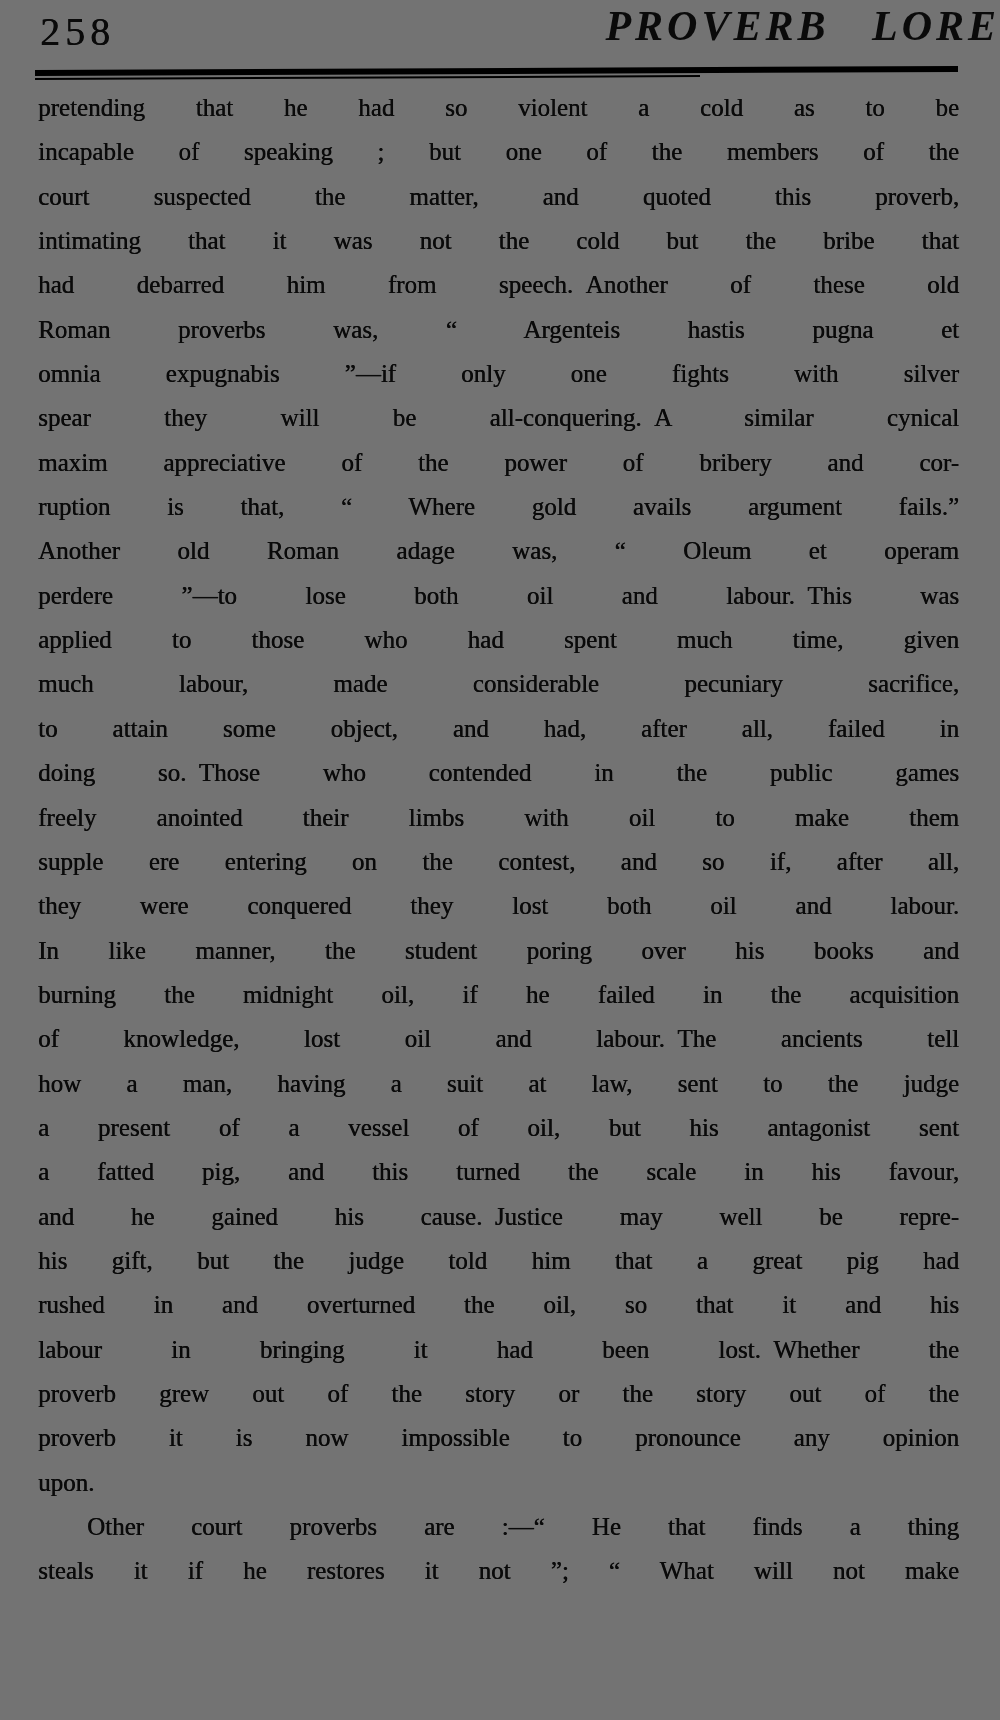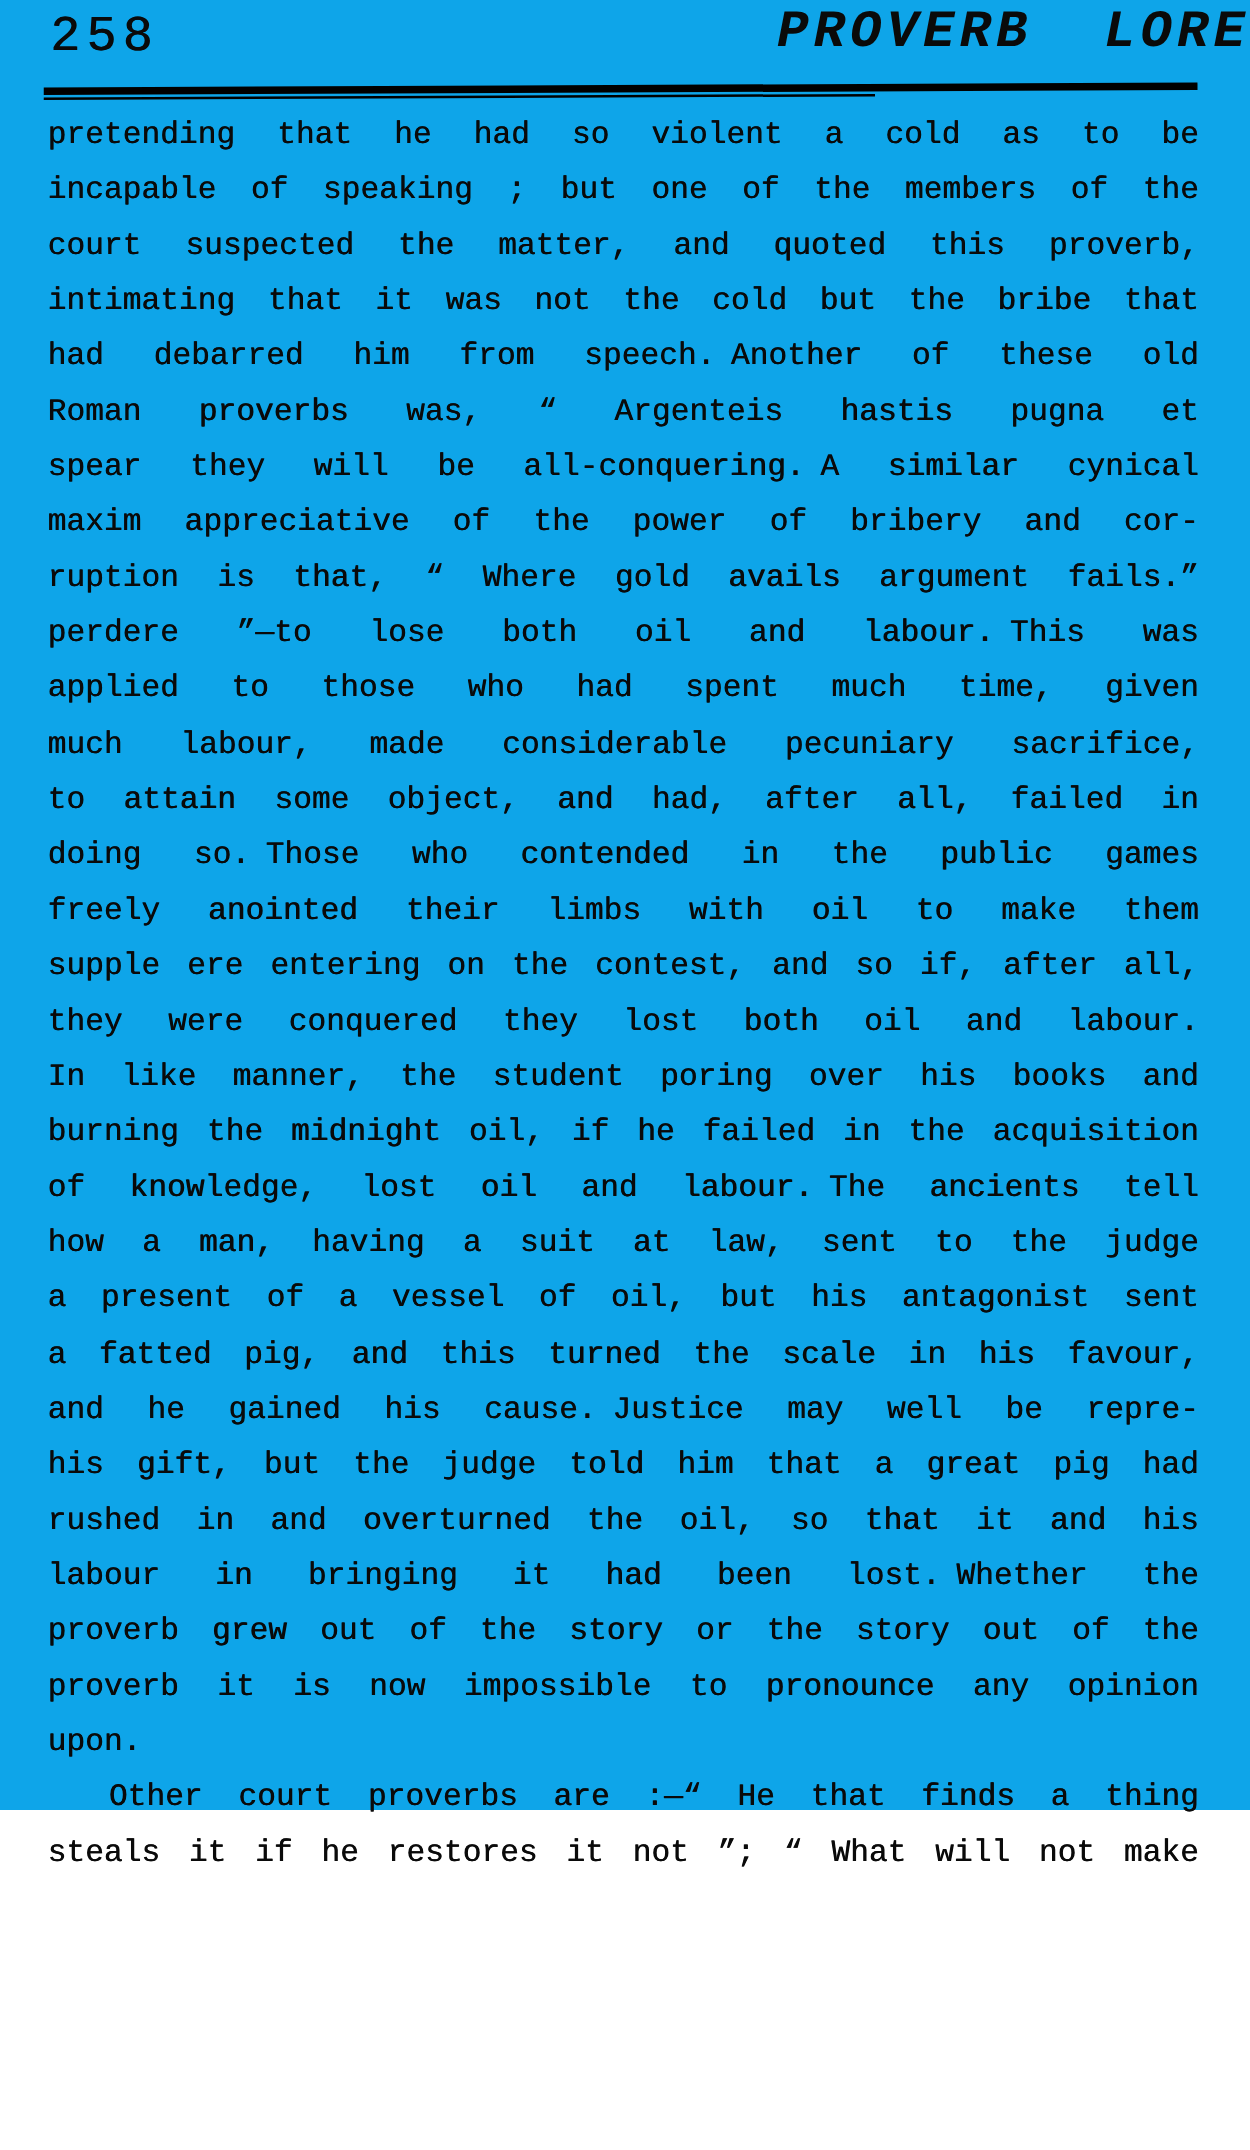--- a/index.html
+++ b/index.html
@@ -6,24 +6,24 @@
     margin: 0;
     padding: 0;
     width: 1000px;
     height: 1720px;
     background: #ffffff;
     overflow: hidden;
   }
   .page {
     position: relative;
     width: 1000px;
-    height: 1448px;
-    background: #0ea5e9;
+    height: 1720px;
+    background: #737373;
     color: #0a0a0a;
-    font-family: Liberation Mono, monospace;
+    font-family: Liberation Serif, serif;
   }
   .pagenum {
     position: absolute;
     top: 8px;
     left: 40px;
     font-size: 40px;
     letter-spacing: 5px;
     font-weight: normal;
     text-shadow: 0.5px 0 0 currentColor;
   }
@@ -92,23 +92,25 @@
     <div class="rule-thin"></div>
   </div>
 
   <main class="text">
       <div class="line j">pretending that he had so violent a cold as to be</div>
       <div class="line j">incapable of speaking ; but one of the members of the</div>
       <div class="line j">court suspected the matter, and quoted this proverb,</div>
       <div class="line j">intimating that it was not the cold but the bribe that</div>
       <div class="line j">had debarred him from speech. Another of these old</div>
       <div class="line j">Roman proverbs was, “ Argenteis hastis pugna et</div>
+      <div class="line j">omnia expugnabis ”—if only one fights with silver</div>
       <div class="line j">spear they will be all-conquering. A similar cynical</div>
       <div class="line j">maxim appreciative of the power of bribery and cor-</div>
       <div class="line j">ruption is that, “ Where gold avails argument fails.”</div>
+      <div class="line j">Another old Roman adage was, “ Oleum et operam</div>
       <div class="line j">perdere ”—to lose both oil and labour. This was</div>
       <div class="line j">applied to those who had spent much time, given</div>
       <div class="line j">much labour, made considerable pecuniary sacrifice,</div>
       <div class="line j">to attain some object, and had, after all, failed in</div>
       <div class="line j">doing so. Those who contended in the public games</div>
       <div class="line j">freely anointed their limbs with oil to make them</div>
       <div class="line j">supple ere entering on the contest, and so if, after all,</div>
       <div class="line j">they were conquered they lost both oil and labour.</div>
       <div class="line j">In like manner, the student poring over his books and</div>
       <div class="line j">burning the midnight oil, if he failed in the acquisition</div>

